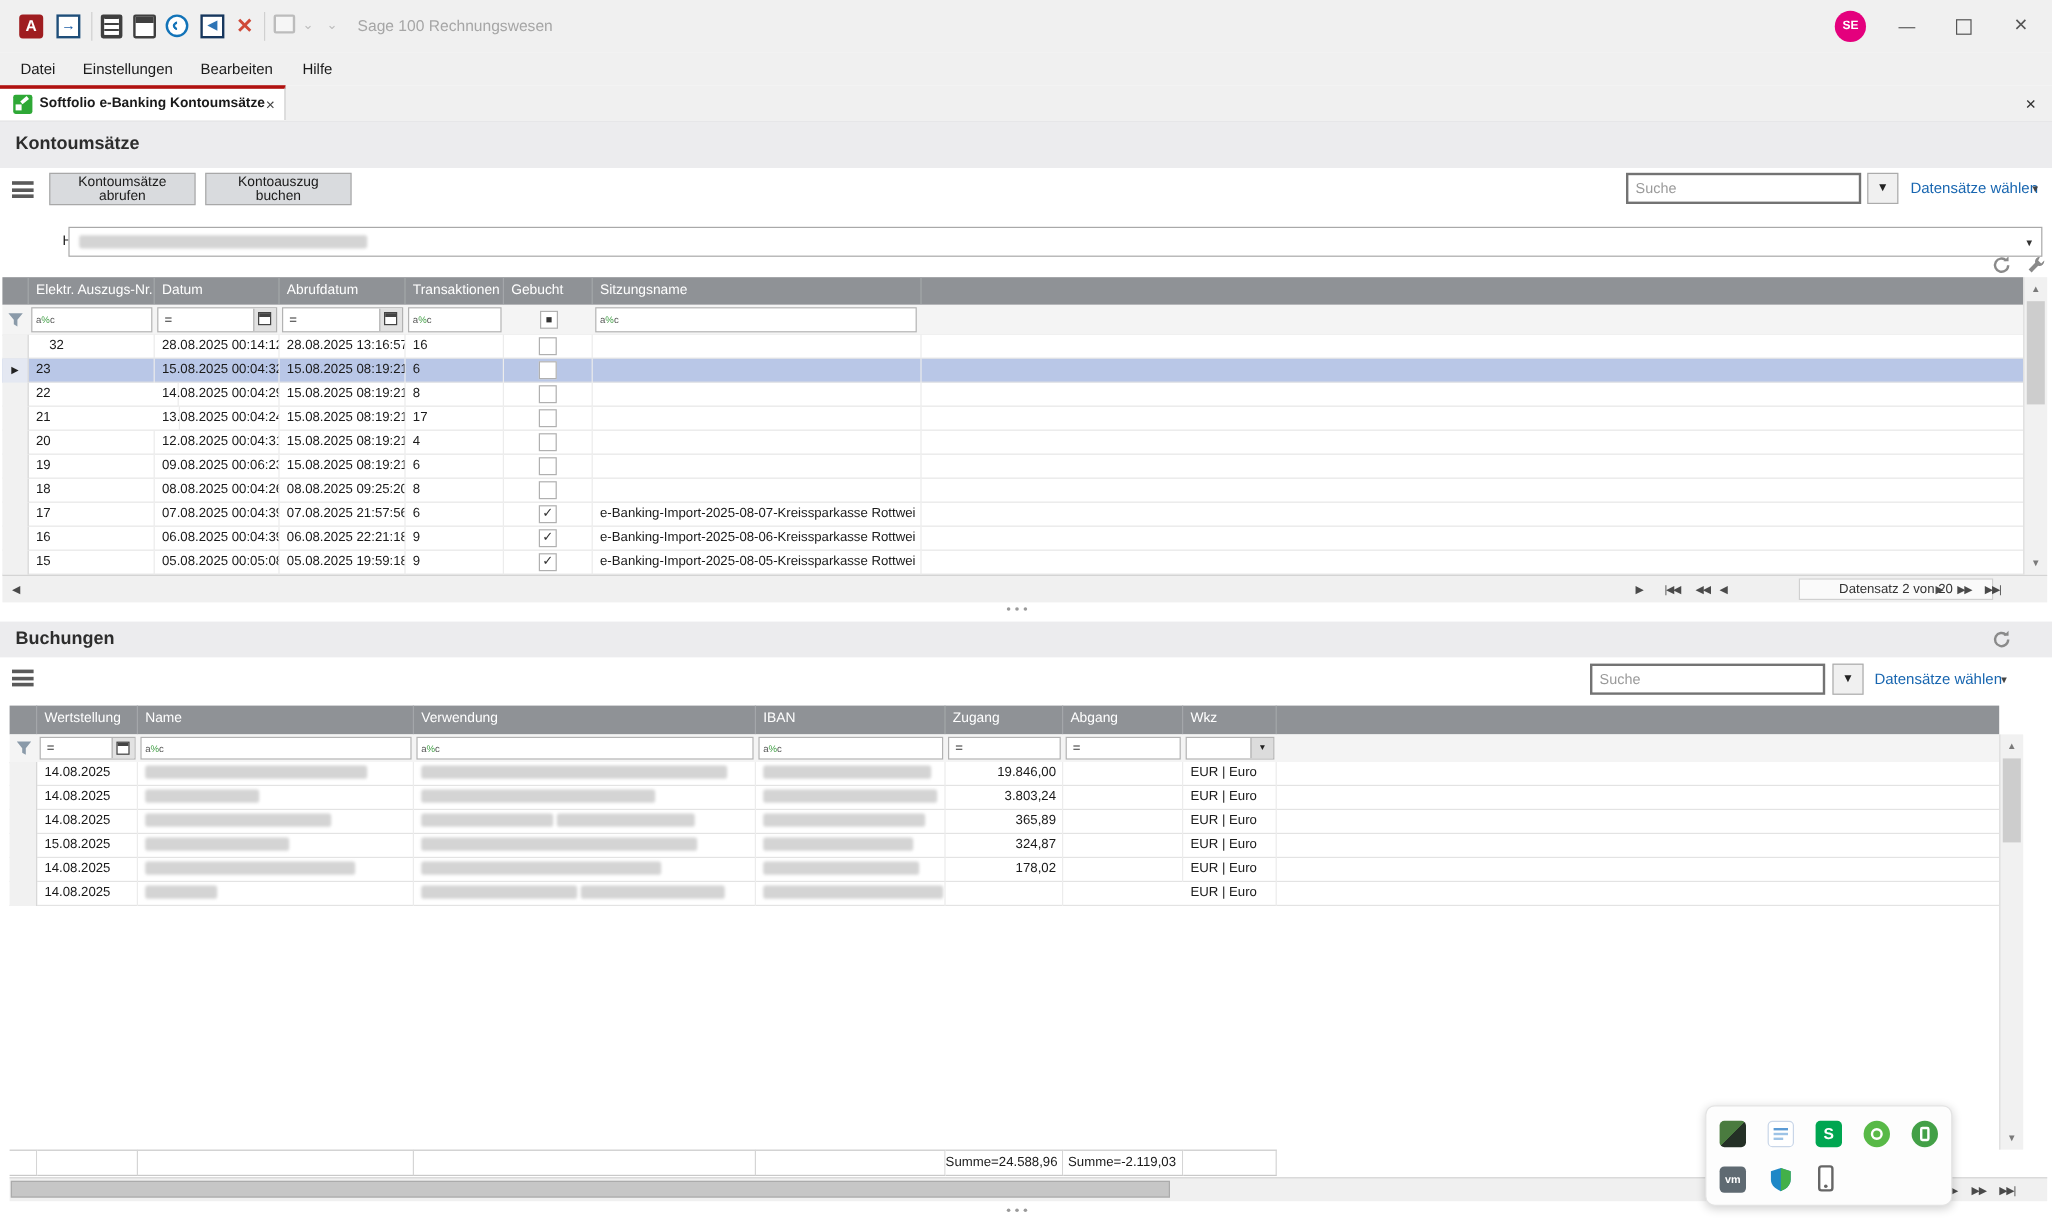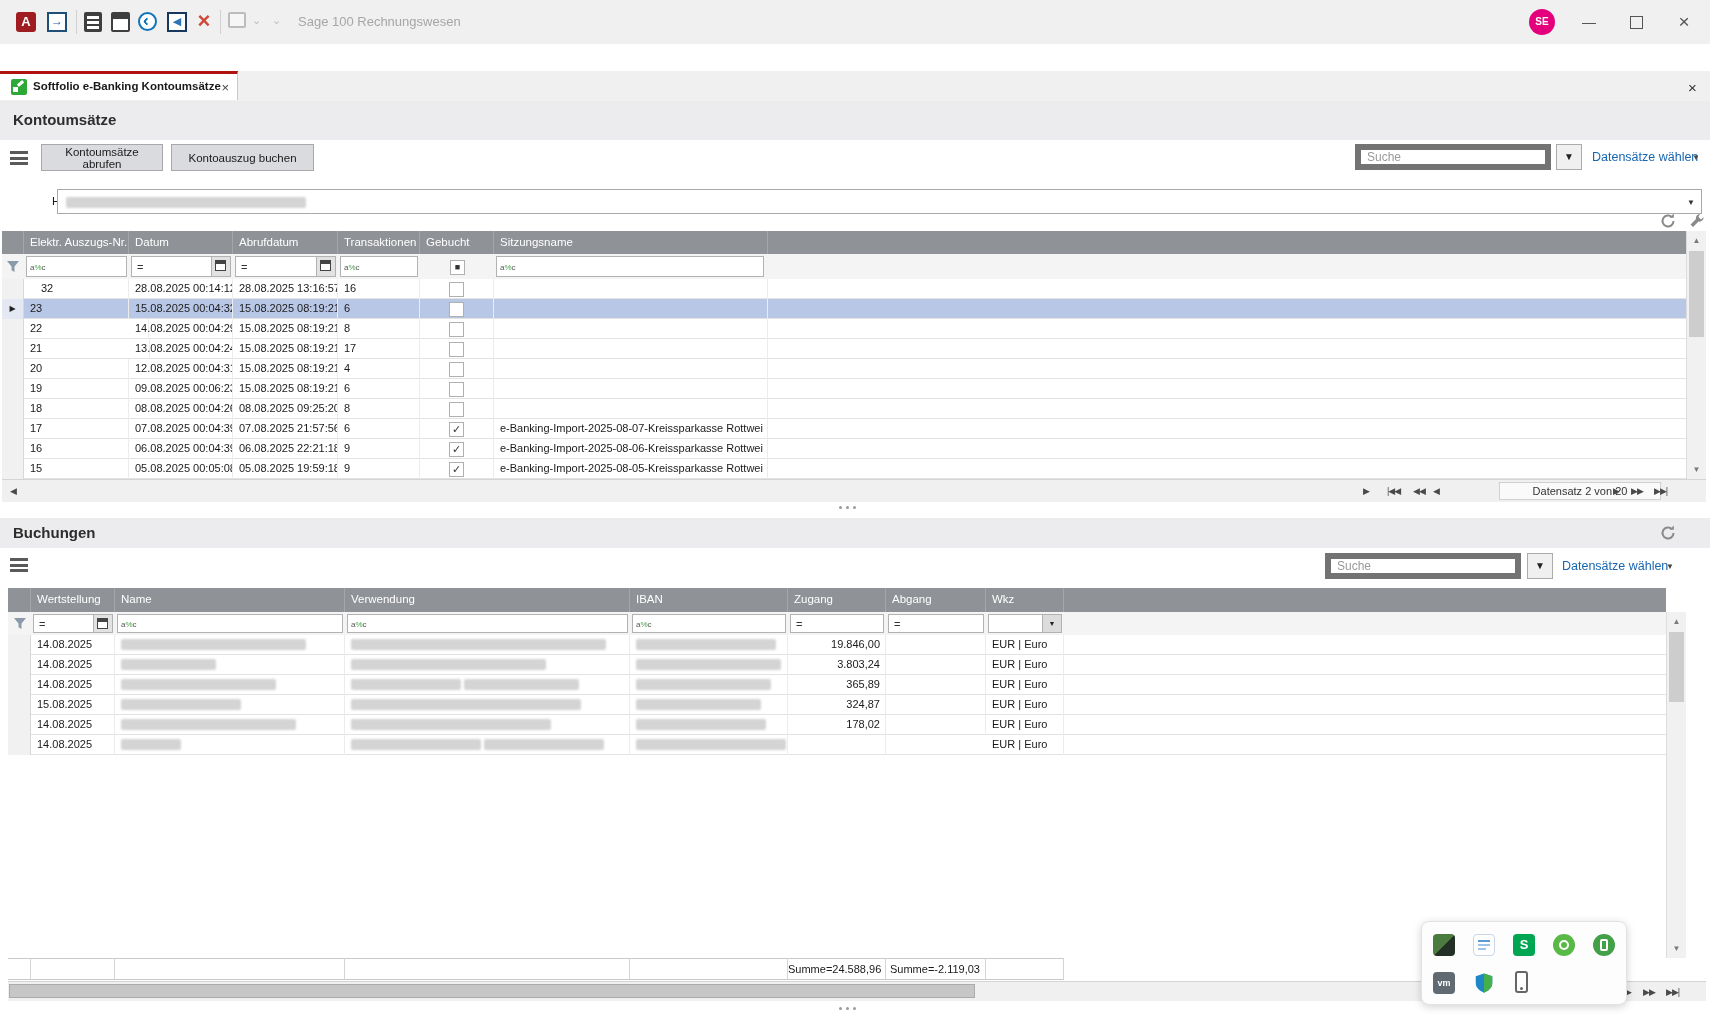--- a/index.html
+++ b/index.html
@@ -20,21 +20,21 @@
   .titleicon{position:absolute;top:12px;width:20px;height:20px;}
   .win-glyph{position:absolute;top:0;width:46px;height:44px;text-align:center;line-height:44px;color:#555;font-size:14px;}
   
   .phead{left:0;width:1710px;background:#ececee;}
   .phead-title{position:absolute;left:13px;font-size:15px;font-weight:600;color:#2d2d2d;}
   .toolbar{left:0;width:1710px;background:#ffffff;}
   .hamburger{position:absolute;width:18px;height:14px;cursor:pointer;}
   .hamburger span{display:block;height:3px;background:#5a5a5a;margin-bottom:2.5px;}
   .btn{position:absolute;background:#d9dbde;border:1px solid #a8a8a8;box-sizing:border-box;
        font-size:11.5px;color:#1a1a1a;text-align:center;cursor:pointer;font-family:inherit;}
-  .search{position:absolute;width:196px;height:26px;border:6px solid #737373;box-sizing:border-box;
+  .search{position:absolute;width:196px;height:26px;border:2px solid #737373;box-sizing:border-box;
        font-size:12px;color:#4c1d95;padding:0 6px;font-family:inherit;outline:none;background:#fff;}
   .search::placeholder{color:#9a9a9a;}
   .fbtn{position:absolute;width:26px;height:26px;background:#f0f0f0;border:1px solid #ababab;box-sizing:border-box;
        text-align:center;line-height:24px;font-size:10px;color:#222;cursor:pointer;}
   .bluelink{position:absolute;font-size:12.5px;color:#1866b0;cursor:pointer;}
   .ddarrow{position:absolute;font-size:8px;color:#444;}
   
   .ghead{position:absolute;background:#8f9296;}
   .ghead .hcell{position:absolute;top:0;height:100%;box-sizing:border-box;border-right:1px solid #a4a7aa;
        color:#ffffff;font-size:11.5px;padding:5px 0 0 6px;overflow:hidden;white-space:nowrap;}
@@ -104,20 +104,26 @@
     <div class="abs" style="left:272px;top:14px;color:#bcbcbc;font-size:11px;">⌄</div>
     <div class="abs" style="left:298px;top:14px;font-size:13px;color:#a6a6a6;">Sage 100 Rechnungswesen</div>
     <div class="abs" style="left:1529px;top:9px;width:26px;height:26px;border-radius:50%;background:#e4007d;color:#fff;font-size:10px;font-weight:bold;text-align:center;line-height:26px;">SE</div>
     <div class="win-glyph" style="left:1566px;">—</div>
     <div class="win-glyph" style="left:1613px;">
       <div style="position:absolute;left:17px;top:16px;width:11px;height:11px;border:1px solid #555;"></div>
     </div>
     <div class="win-glyph" style="left:1661px;font-size:19px;">×</div>
   </div>
 
+  <div class="abs menubar">
+    <div class="menu-item" style="left:11px;">Datei</div>
+    <div class="menu-item" style="left:63px;">Einstellungen</div>
+    <div class="menu-item" style="left:161px;">Bearbeiten</div>
+    <div class="menu-item" style="left:246px;">Hilfe</div>
+  </div>
 
   <div class="abs tabbar">
     <div class="tab-active">
       <div class="softfolio-ic"></div>
       <div class="tab-label">Softfolio e-Banking Kontoumsätze</div>
       <div style="position:absolute;right:8px;top:6px;font-size:13px;color:#444;cursor:pointer;">×</div>
     </div>
     <div class="abs" style="left:1688px;top:8px;font-size:15px;color:#333;cursor:pointer;">×</div>
   </div>
 
@@ -132,21 +138,21 @@
       </svg>
   </div>
 
   <div class="abs toolbar" style="top:140px;height:36px;">
     <div class="hamburger" style="left:10px;top:11px;">
         <span></span>
         <span></span>
         <span></span>
       </div>
     <button class="btn" style="left:41px;top:4px;width:122px;height:27px;">Kontoumsätze abrufen</button>
-    <button class="btn" style="left:171px;top:4px;width:143px;height:27px;">Kontoauszug buchen</button>
+    <button class="btn" style="left:171px;top:4px;width:122px;height:27px;">Kontoauszug buchen</button>
     <input class="search" style="left: 1355px; top: 4px;" placeholder="Suche">
     <div class="fbtn" style="left:1556px;top:4px;">▼</div>
     <div class="bluelink" style="left:1592px;top:10px;">Datensätze wählen</div>
     <div class="ddarrow" style="left:1692px;top:13px;">▼</div>
   </div>
 
   <div class="abs" style="left:5px;top:195px;font-size:11.5px;margin-left:47px;">Hausbank</div>
   <div class="abs" style="left:57px;top:189px;width:1645px;height:25px;background:#fff;border:1px solid #a9a9a9;box-sizing:border-box;">
     <span class="blur" style="margin:6px 0 0 8px;width:240px;"></span>
     <div style="position:absolute;right:6px;top:8px;font-size:8px;color:#333;">▼</div>

